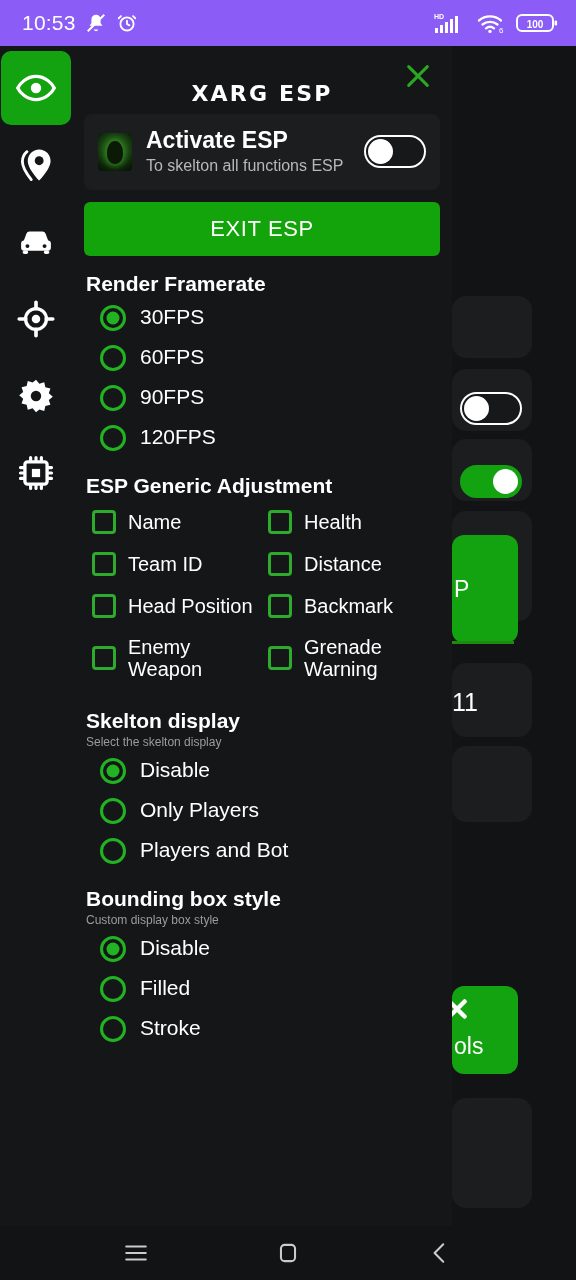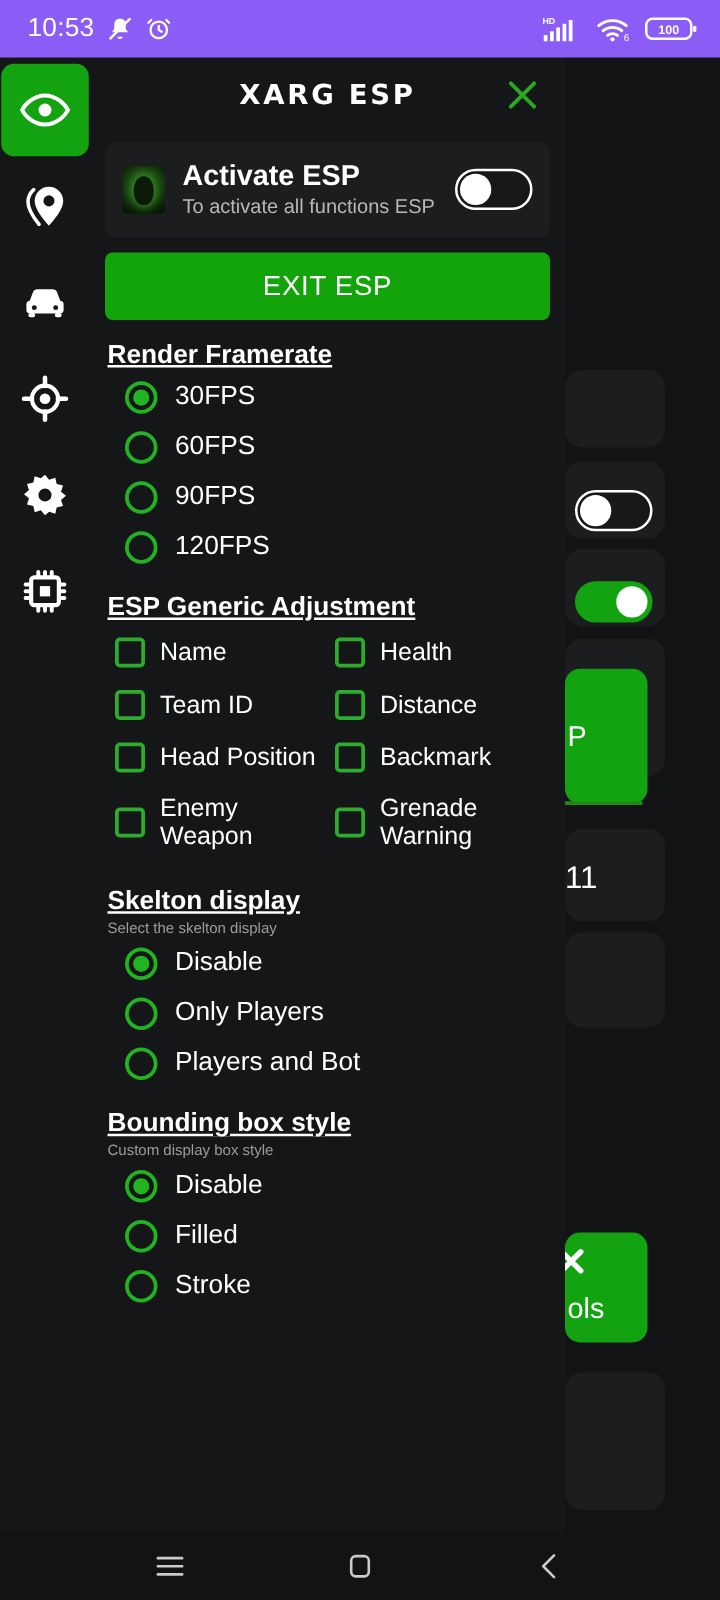--- a/index.html
+++ b/index.html
@@ -106,21 +106,21 @@
     position: absolute;
     top: 46px; left: 72px;
     width: 380px; height: 1180px;
     background: #151617;
     z-index: 25;
     overflow: hidden;
   }
   .panel-head {
     position: relative;
     height: 60px;
-    display: flex; align-items: center;
+    display: flex; align-items: flex-end;
     justify-content: center;
   }
   .panel-title {
     color: #ffffff;
     font-size: 22px;
     font-weight: bold;
     letter-spacing: 2.2px;
     font-family: "DejaVu Sans", sans-serif;
   }
   .panel-close {
@@ -185,21 +185,20 @@
     font-size: 22px;
     letter-spacing: .6px;
     cursor: pointer;
   }
 
   .sec-head {
     color: #ffffff;
     font-size: 21px;
     font-weight: bold;
     padding: 16px 0 2px 14px;
-    text-decoration: underline;
   }
   .sec-sub {
     color: #9a9c9e;
     font-size: 12px;
     padding: 0 0 2px 14px;
   }
 
   
   .radio-row {
     display: flex; 
@@ -399,21 +398,21 @@
         </svg>
       </div>
     </div>
 
     <div class="panel-body">
 
       <div class="act-card">
         <div class="act-icon"></div>
         <div class="act-text">
           <div class="act-title">Activate ESP</div>
-          <div class="act-sub">To activate all functions ESP</div>
+          <div class="act-sub">To skelton all functions ESP</div>
         </div>
         <div class="tgl">
           <div class="knob"></div>
         </div>
       </div>
 
       <div class="exit-btn">EXIT ESP</div>
 
       <div id="sections">
           <div class="sec-head">Render Framerate</div>

